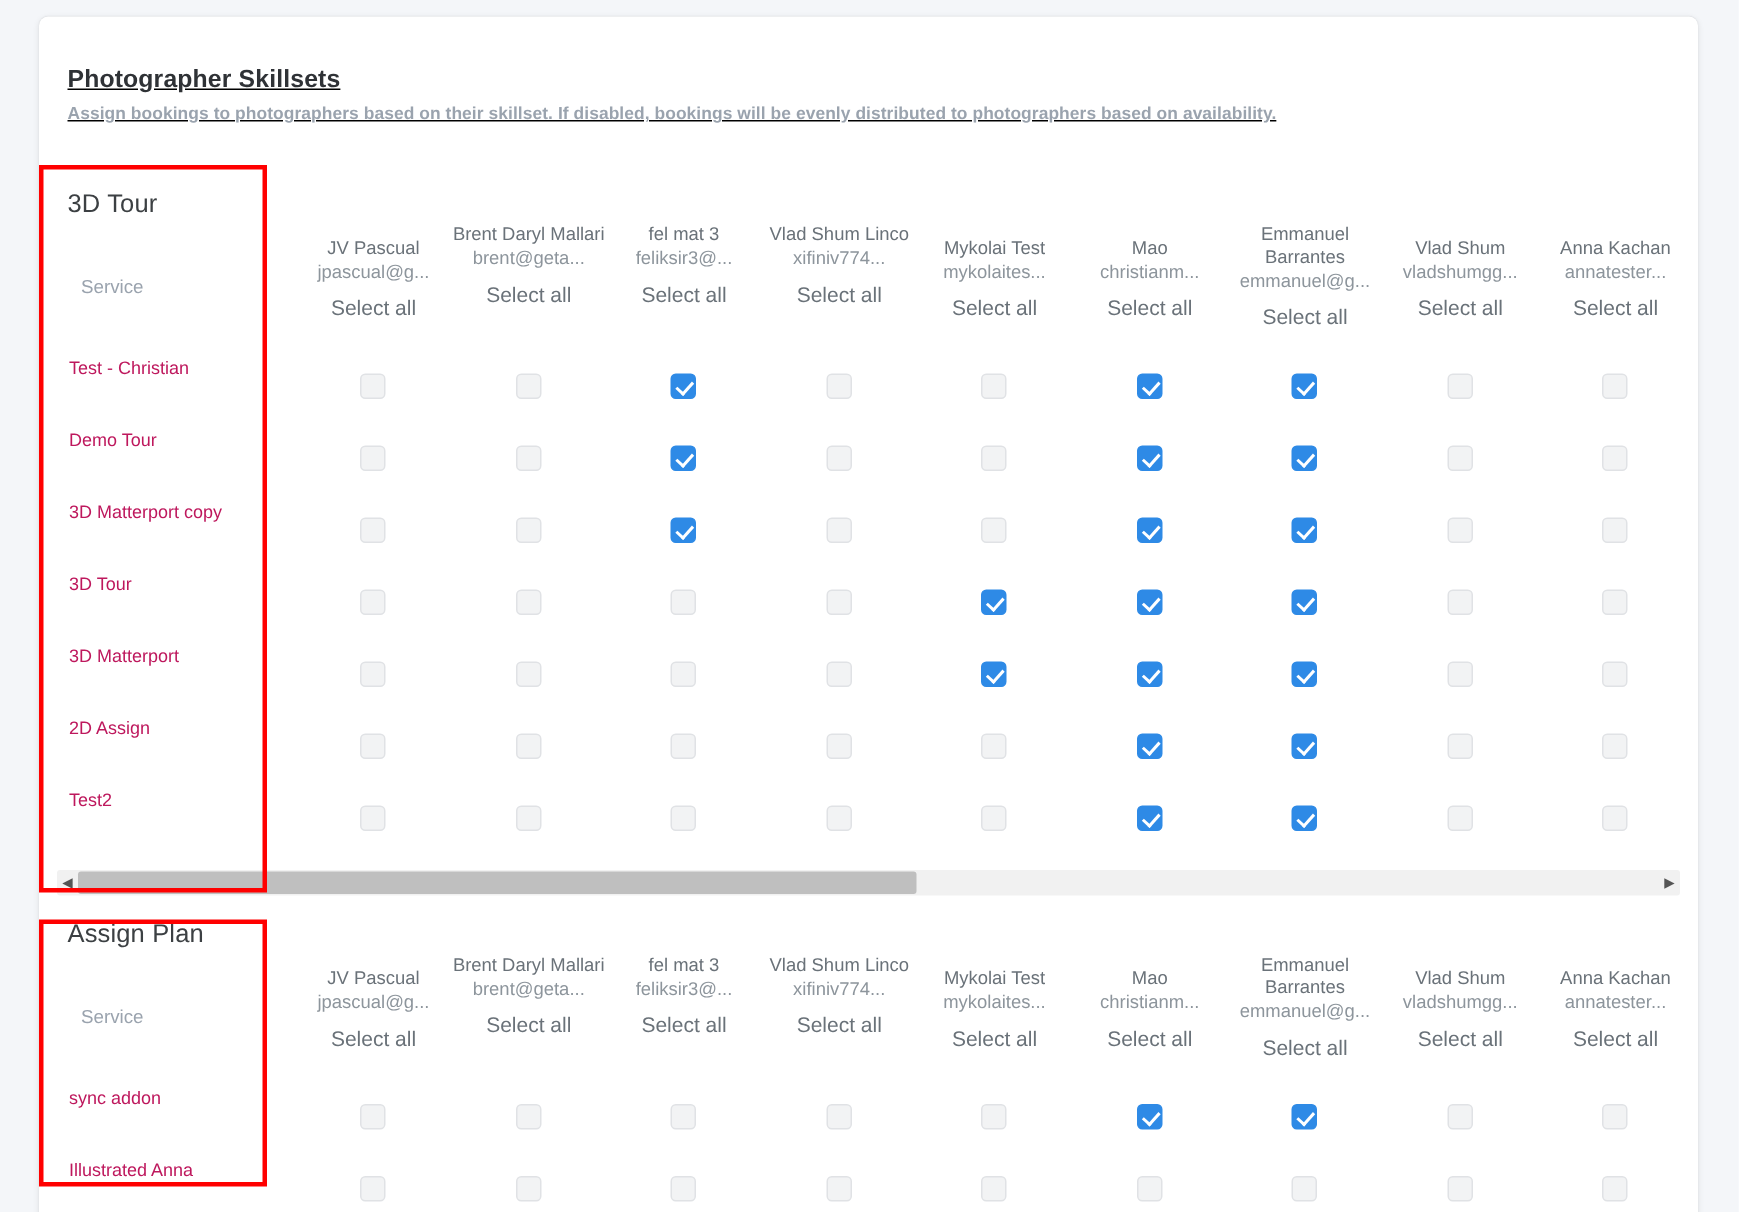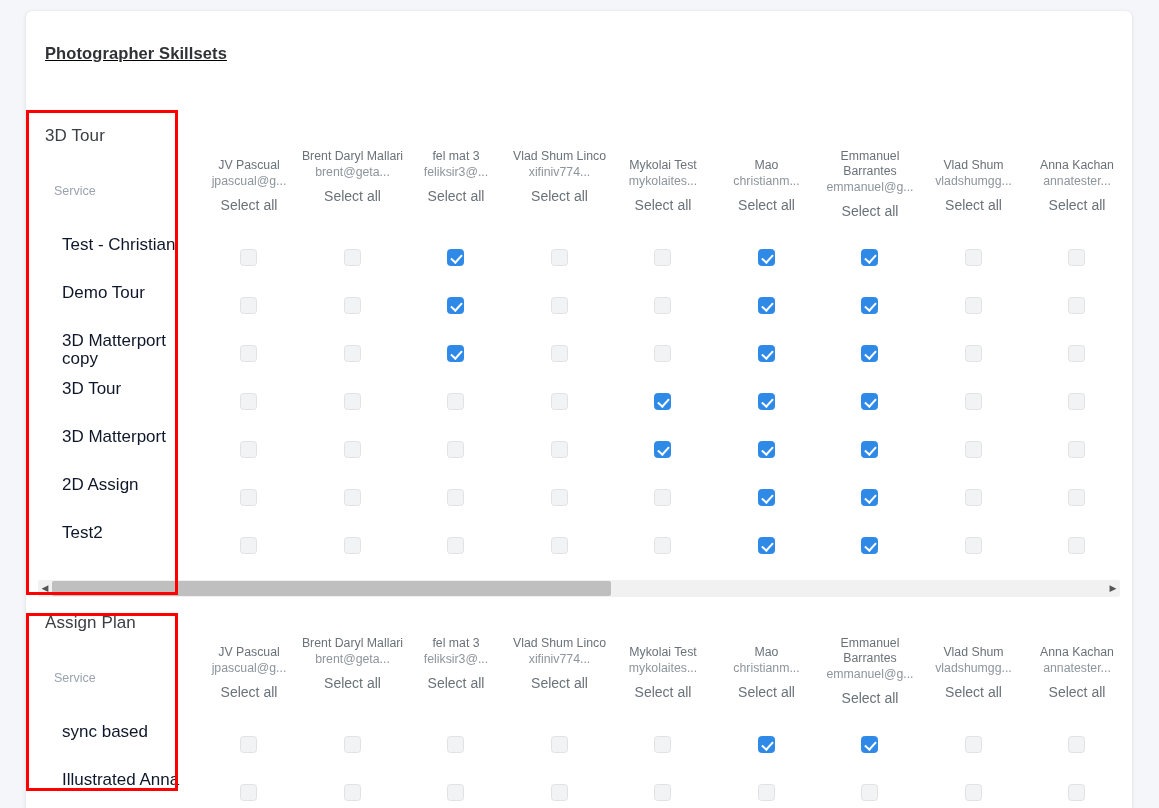--- a/index.html
+++ b/index.html
@@ -129,24 +129,24 @@
     line-height: 20px;
     margin-top: 6px;
     cursor: pointer;
   }
   .ph-col.tall .ph-name { padding-top: 3px; }
 
   .rows { position: relative; }
   .row { position: relative; height: 48px; }
   .row-label {
     position: absolute;
-    left: 36px; top: 0;
+    left: 20px; top: 0;
     width: 140px;
-    font-size: 17px;
-    color: #0f172a;
+    font-size: 12px;
+    color: #be185d;
     line-height: 18px;
   }
   .cb {
     position: absolute;
     top: 13px;
     width: 17px; height: 17px;
     border-radius: 3.5px;
     background: #f2f3f4;
     border: 1px solid #e0e2e5;
     cursor: pointer;
@@ -234,20 +234,21 @@
 </style>
 </head>
 <body>
 
 <div class="page">
 
   <div class="card">
 
     <div class="card-header">
       <div class="card-title">Photographer Skillsets</div>
+      <div class="card-sub">Assign bookings to photographers based on their skillset. If disabled, bookings will be evenly distributed to photographers based on availability.</div>
 
     </div>
 
     <div class="section">
       <div class="section-title">3D Tour</div>
 
       <div class="grid-scroll">
         <div class="grid">
 
           <div class="col-head-row">
@@ -461,21 +462,21 @@
                   <div class="select-all">Select all</div>
                 </div>
                 <div class="ph-col" style="left: 1102.5px;">
                   <div class="ph-name">Jo</div>
                 </div>
               </div>
           </div>
 
           <div class="rows" id="rows-bottom">
               <div class="row">
-                <div class="row-label">sync based</div>
+                <div class="row-label">sync addon</div>
                 <span class="cb" style="left: 214.25px;"></span>
                 <span class="cb" style="left: 317.75px;"></span>
                 <span class="cb" style="left: 421.25px;"></span>
                 <span class="cb" style="left: 524.75px;"></span>
                 <span class="cb" style="left: 628.25px;"></span>
                 <span class="cb on" style="left: 731.75px;"></span>
                 <span class="cb on" style="left: 835.25px;"></span>
                 <span class="cb" style="left: 938.75px;"></span>
                 <span class="cb" style="left: 1042.25px;"></span>
               </div>

